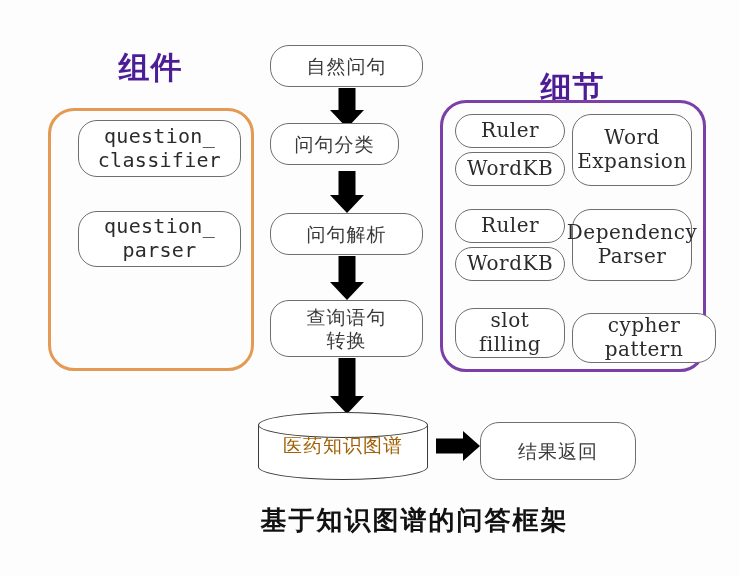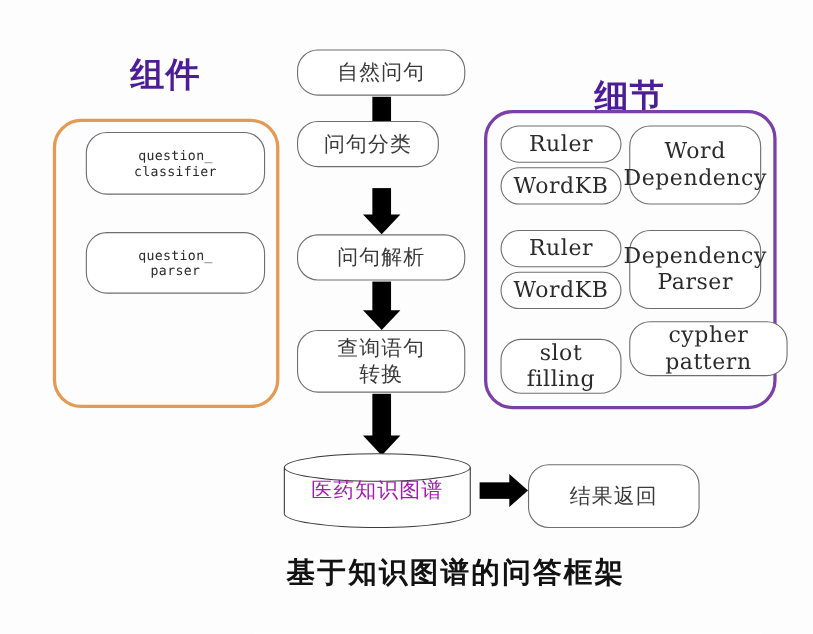--- a/index.html
+++ b/index.html
@@ -50,21 +50,21 @@
     display: flex;
     align-items: center;
     justify-content: center;
     text-align: center;
     color: #2b2b2b;
     line-height: 1.18;
     white-space: pre-line;
   }
   .node.mono {
     font-family: "DejaVu Sans Mono", "Liberation Mono", monospace;
-    font-size: 12px;
+    font-size: 20px;
     letter-spacing: 0.3px;
   }
   .node.cjk {
     font-family: "DejaVu Sans", "Liberation Sans", sans-serif;
     font-size: 19px;
     letter-spacing: 1px;
     color: #3a3a3a;
   }
   .node.serifmono {
     font-family: "DejaVu Serif", "Liberation Serif", serif;
@@ -165,21 +165,21 @@
     top: 0;
     width: 100%;
     height: 100%;
     display: flex;
     align-items: center;
     justify-content: center;
     z-index: 4;
     font-family: "DejaVu Sans", "Liberation Sans", sans-serif;
     font-size: 19px;
     letter-spacing: 1px;
-    color: #a21caf;
+    color: #a16207;
   }
 
   
   .caption {
     position: absolute;
     width: 100%;
     left: 0;
     text-align: center;
     font-family: "DejaVu Sans", "Liberation Sans", sans-serif;
     font-weight: bold;
@@ -205,21 +205,21 @@
 parser</div>
 
 
   <div class="node cjk" style="left:270px; top:45px; width:153px; height:42px;">自然问句</div>
 
   <div class="arrow-down" style="left:330px; top:88px; width:34px; height:40px;">
     <div class="shaft" style="height:24px;"></div>
     <div class="head"></div>
   </div>
 
-  <div class="node cjk" style="left:270px; top:110px; width:129px; height:42px;">问句分类</div>
+  <div class="node cjk" style="left:270px; top:123px; width:129px; height:42px;">问句分类</div>
 
   <div class="arrow-down" style="left:330px; top:171px; width:34px; height:42px;">
     <div class="shaft" style="height:26px;"></div>
     <div class="head"></div>
   </div>
 
   <div class="node cjk" style="left:270px; top:213px; width:153px; height:42px;">问句解析</div>
 
   <div class="arrow-down" style="left:330px; top:256px; width:34px; height:44px;">
     <div class="shaft" style="height:28px;"></div>
@@ -248,27 +248,27 @@
 
   <div class="node cjk" style="left:480px; top:422px; width:156px; height:58px;">结果返回</div>
 
   <div class="section-header" style="left:440px; top:47px; width:265px;margin-top:20px;">细节</div>
 
   <div class="group-panel" id="details-panel" style="left: 440px; top: 100px; width: 266px; height: 272px; border-color: rgb(123, 63, 168);"></div>
 
   <div class="node serifmono" style="left:455px; top:114px; width:110px; height:34px;">Ruler</div>
   <div class="node serifmono" style="left:455px; top:152px; width:110px; height:34px;">WordKB</div>
   <div class="node serifmono" style="left:572px; top:114px; width:120px; height:72px;">Word
-Dependency</div>
+Expansion</div>
 
   <div class="node serifmono" style="left:455px; top:209px; width:110px; height:34px;">Ruler</div>
   <div class="node serifmono" style="left:455px; top:247px; width:110px; height:34px;">WordKB</div>
   <div class="node serifmono" style="left:455px; top:308px; width:110px; height:50px;">slot
 filling</div>
 
   <div class="node serifmono" style="left:572px; top:209px; width:120px; height:72px;">Dependency
 Parser</div>
-  <div class="node serifmono" style="left:572px; top:292px; width:144px; height:50px;">cypher
+  <div class="node serifmono" style="left:572px; top:313px; width:144px; height:50px;">cypher
 pattern</div>
 
   <div class="caption" style="top:503px;">基于知识图谱的问答框架</div>
 
 </div>
 
 </body></html>

